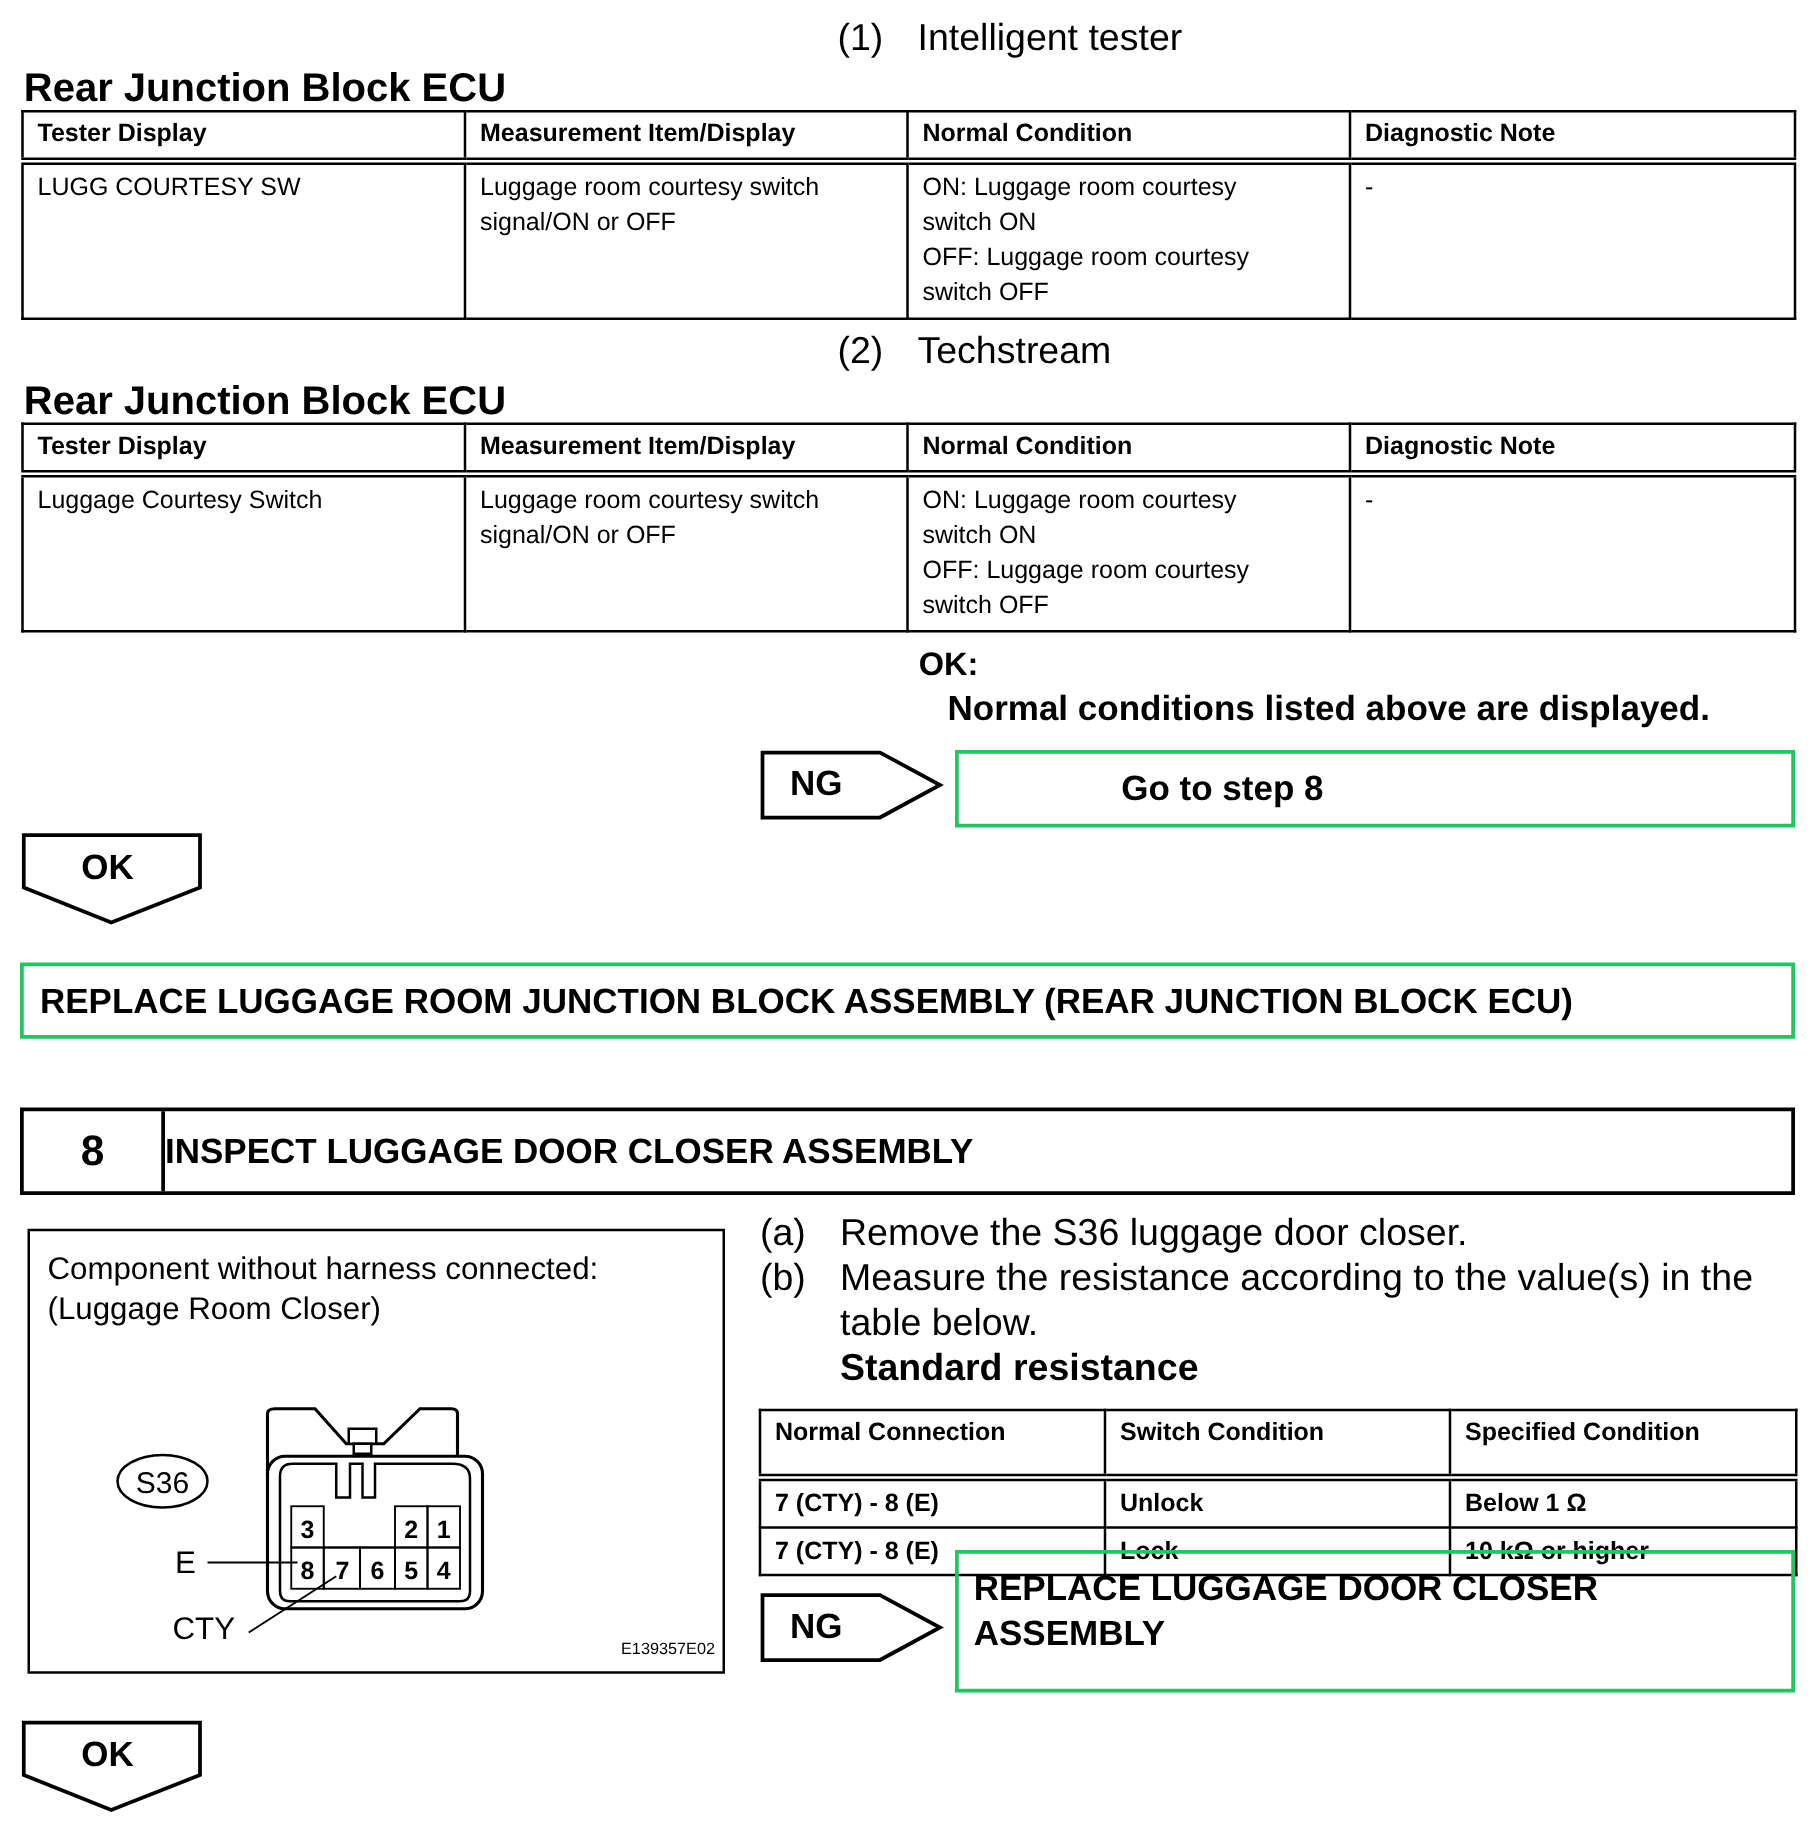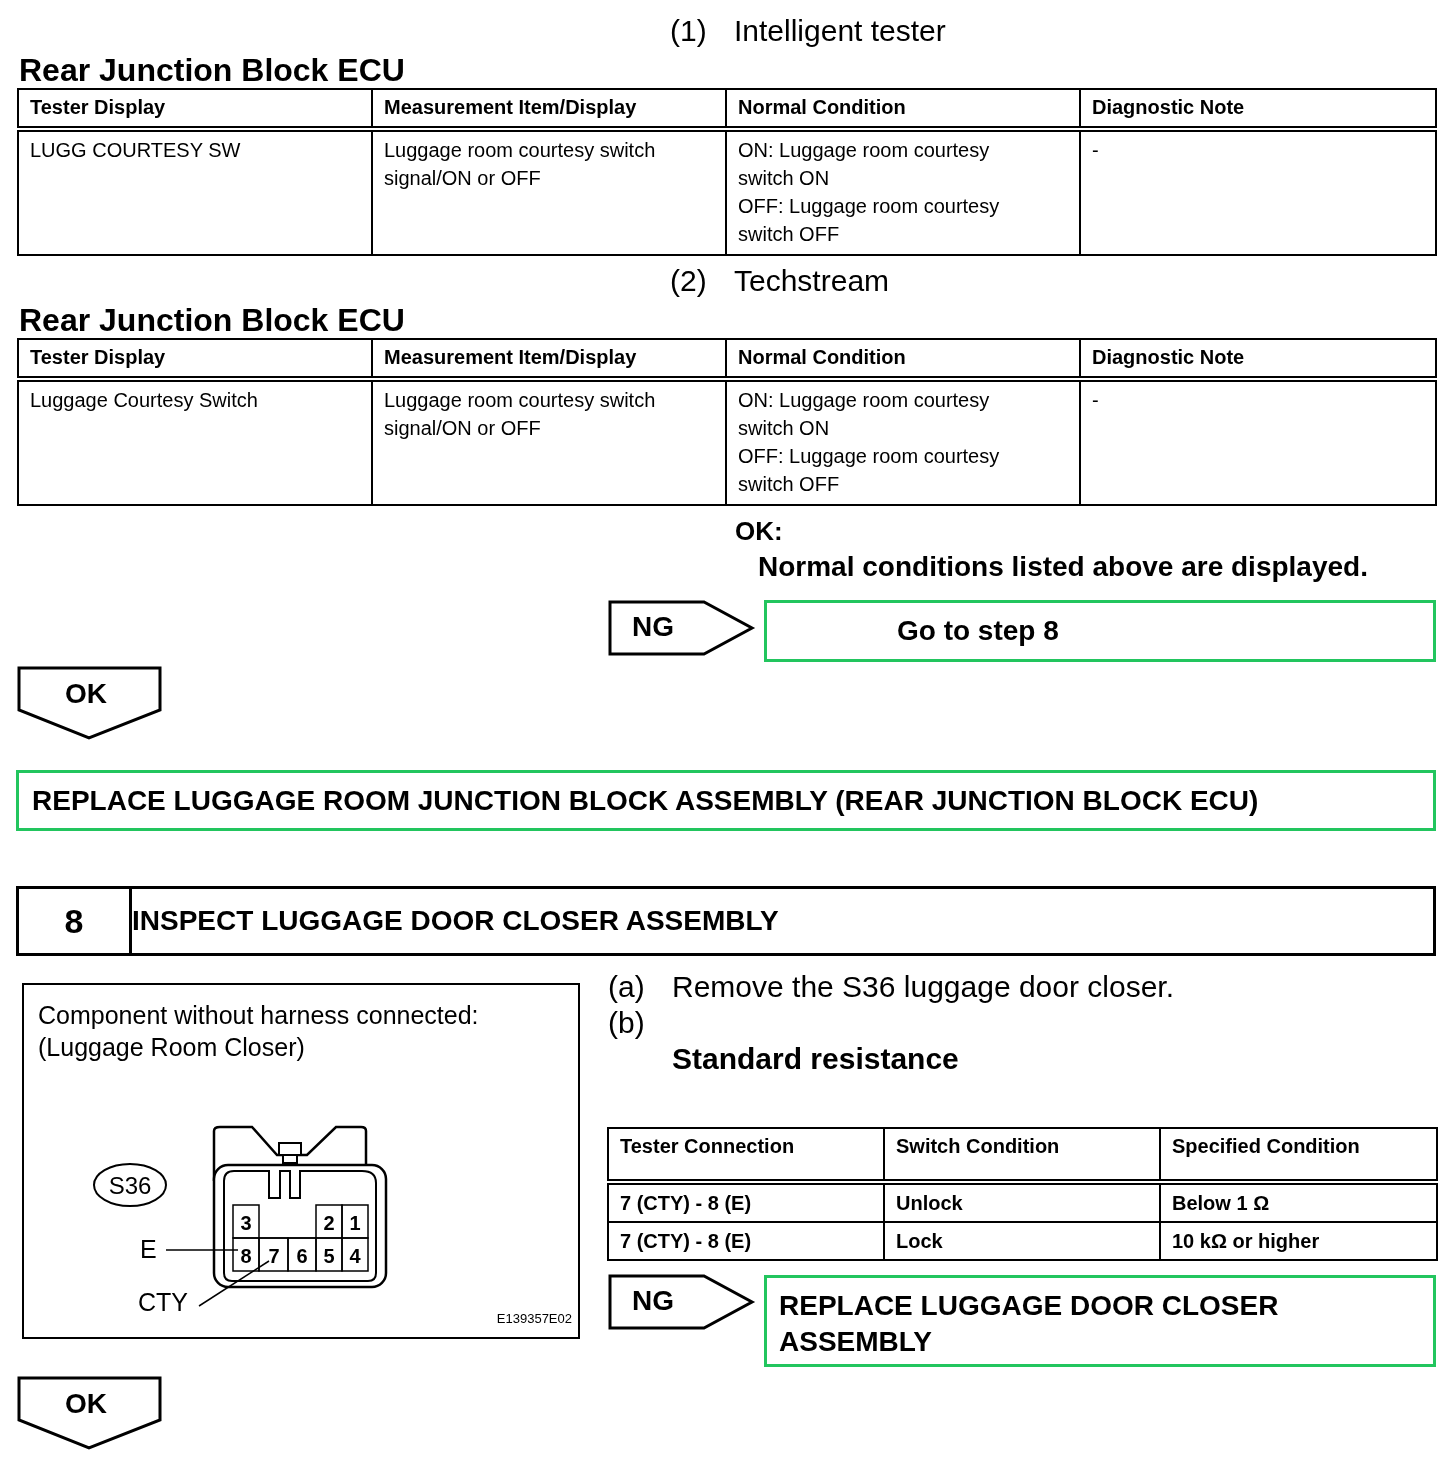--- a/index.html
+++ b/index.html
@@ -176,33 +176,37 @@
   </svg>
 </div>
 
 <div class="abs instr" style="left:608px; top:969px; width:840px;">
   <div style="display:flex;">
     <span class="lbl">(a)</span>
     <span>Remove the S36 luggage door closer.</span>
   </div>
   <div style="display:flex;">
     <span class="lbl">(b)</span>
+    <span>
+      <div>Measure the resistance according to the value(s) in the</div>
+      <div>table below.</div>
+    </span>
   </div>
   <div style="padding-left:64px; font-weight:bold;">Standard resistance</div>
 </div>
 
 <table class="dt std" style="left:607px; top:1127px; width:829px;">
   <colgroup>
       <col style="width:276px">
       <col style="width:276px">
       <col style="width:277px">
     </colgroup>
   <thead>
     <tr>
-      <th style="padding:6px 10px 4px 11px;">Tester Connection</th>
+      <th style="padding:6px 10px 4px 11px;">Normal Connection</th>
       <th style="padding:6px 10px 4px 11px;">Switch Condition</th>
       <th style="padding:6px 10px 20px 11px;margin-top:28px;">Specified Condition</th>
     </tr>
   </thead>
   <tbody>
     <tr>
       <td>7 (CTY) - 8 (E)</td>
       <td>Unlock</td>
       <td>Below 1 Ω</td>
     </tr>
@@ -213,21 +217,21 @@
     </tr>
   </tbody>
 </table>
 
 <div class="abs" style="left:608px; top:1274px; width:150px; height:58px;">
   <svg width="150" height="58">
     <polygon points="2,2 96,2 144,28 96,54 2,54" fill="#fff" stroke="#000" stroke-width="3"></polygon>
   </svg>
   <span class="abs" style="left:24px; top:11px; font-size:28px; font-weight:bold;">NG</span>
 </div>
-<div class="box" style="left:764px; top:1275px; width:672px; height:92px; font-size:28px; line-height:36px; padding:10px 0 0 12px;">
+<div class="box" style="left:764px; top:1240px; width:672px; height:114px; font-size:28px; line-height:36px; padding:10px 0 0 12px;">
   <div>REPLACE LUGGAGE DOOR CLOSER</div>
   <div>ASSEMBLY</div>
 </div>
 
 <div class="abs" style="left:17px; top:1376px; width:146px; height:76px;">
   <svg width="146" height="76">
     <polygon points="2,2 143,2 143,44 72,72 2,44" fill="#fff" stroke="#000" stroke-width="3"></polygon>
   </svg>
   <span class="abs" style="left:48px; top:12px; font-size:28px; font-weight:bold;">OK</span>
 </div>

